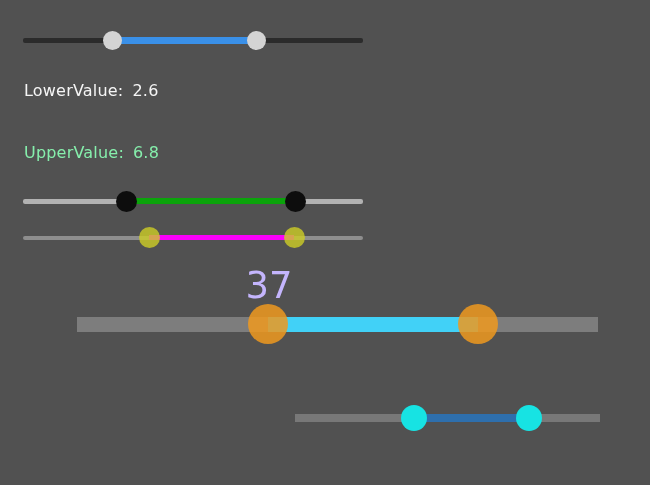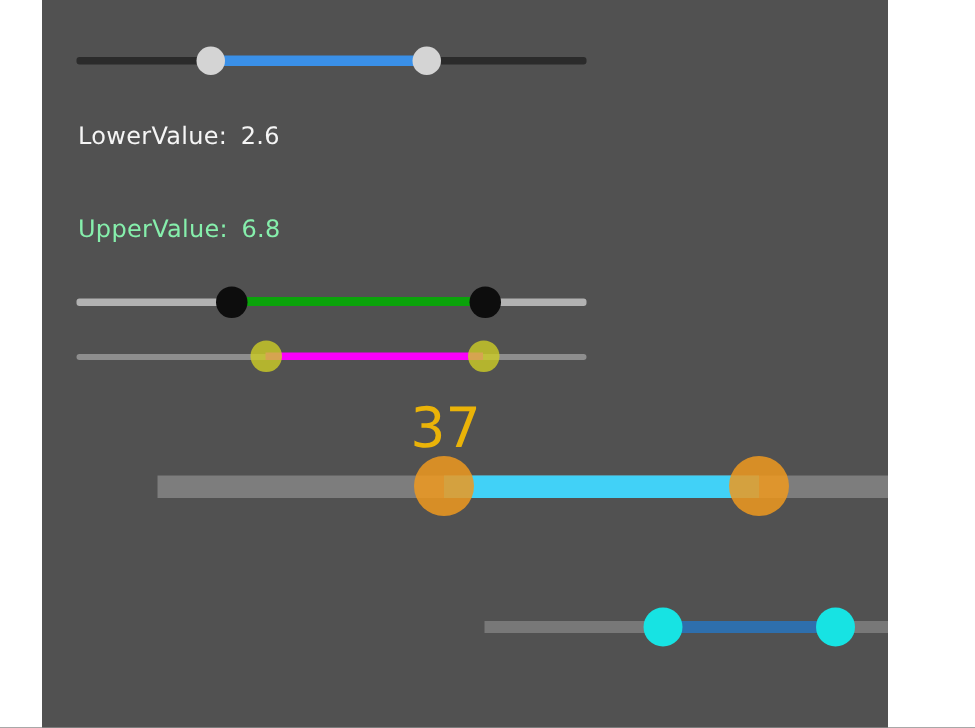--- a/index.html
+++ b/index.html
@@ -1,17 +1,17 @@
 <!DOCTYPE html>
 <html><head>
 <meta charset="utf-8">
 <style>
   html,body{margin:0;padding:0;}
   body{font-family:"DejaVu Sans","Liberation Sans",sans-serif;}
-  #stage{position:relative;width:564px;height:485px;overflow:hidden;margin-left:28px;}
+  #stage{position:relative;width:650px;height:485px;overflow:hidden;}
   .slider-layer{position:absolute;left:0;top:0;width:100%;height:100%;pointer-events:none;}
   .track,.range,.handle{position:absolute;box-sizing:border-box;pointer-events:auto;}
   .handle{border-radius:50%;}
   .value-row{position:absolute;left:24px;font-size:16px;letter-spacing:0.2px;}
   .value-row .val{margin-left:9px;}
   #lower-row{top:81px;}
   #upper-row{top:143px;}
   #big-value{position:absolute;left:239px;top:264px;width:60px;text-align:center;
              font-size:37px;line-height:normal;}
 </style>
@@ -41,21 +41,21 @@
       <div class="handle" style="left: 115.5px; top: 190.5px; width: 21px; height: 21px; background: rgb(13, 13, 13);"></div>
       <div class="handle" style="left: 284.5px; top: 190.5px; width: 21px; height: 21px; background: rgb(13, 13, 13);"></div>
     </div>
   <div class="slider-layer">
       <div class="track" style="left: 23px; top: 236px; width: 340px; height: 4px; background: rgb(142, 142, 142); border-radius: 2px;"></div>
       <div class="range" style="left: 149px; top: 235px; width: 145px; height: 5px; background: rgb(250, 0, 250);"></div>
       <div class="handle" style="left: 138.5px; top: 226.5px; width: 21px; height: 21px; background: rgba(205, 205, 38, 0.8);"></div>
       <div class="handle" style="left: 283.5px; top: 226.5px; width: 21px; height: 21px; background: rgba(205, 205, 38, 0.8);"></div>
     </div>
 
-  <div id="big-value" style="color: #eab308;">37</div>
+  <div id="big-value" style="color: #c4b5fd;">37</div>
 
   <div class="slider-layer">
       <div class="track" style="left: 77px; top: 317px; width: 521px; height: 15px; background: rgb(125, 125, 125); border-radius: 0px;"></div>
       <div class="range" style="left: 268px; top: 317px; width: 210px; height: 15px; background: rgb(65, 209, 247);"></div>
       <div class="handle" style="left: 248px; top: 304px; width: 40px; height: 40px; background: rgba(238, 153, 30, 0.85);"></div>
       <div class="handle" style="left: 458px; top: 304px; width: 40px; height: 40px; background: rgba(238, 153, 30, 0.85);"></div>
     </div>
   <div class="slider-layer">
       <div class="track" style="left: 295px; top: 414px; width: 305px; height: 8px; background: rgb(120, 120, 120); border-radius: 0px;"></div>
       <div class="range" style="left: 414px; top: 414px; width: 115px; height: 8px; background: rgb(46, 111, 173);"></div>

